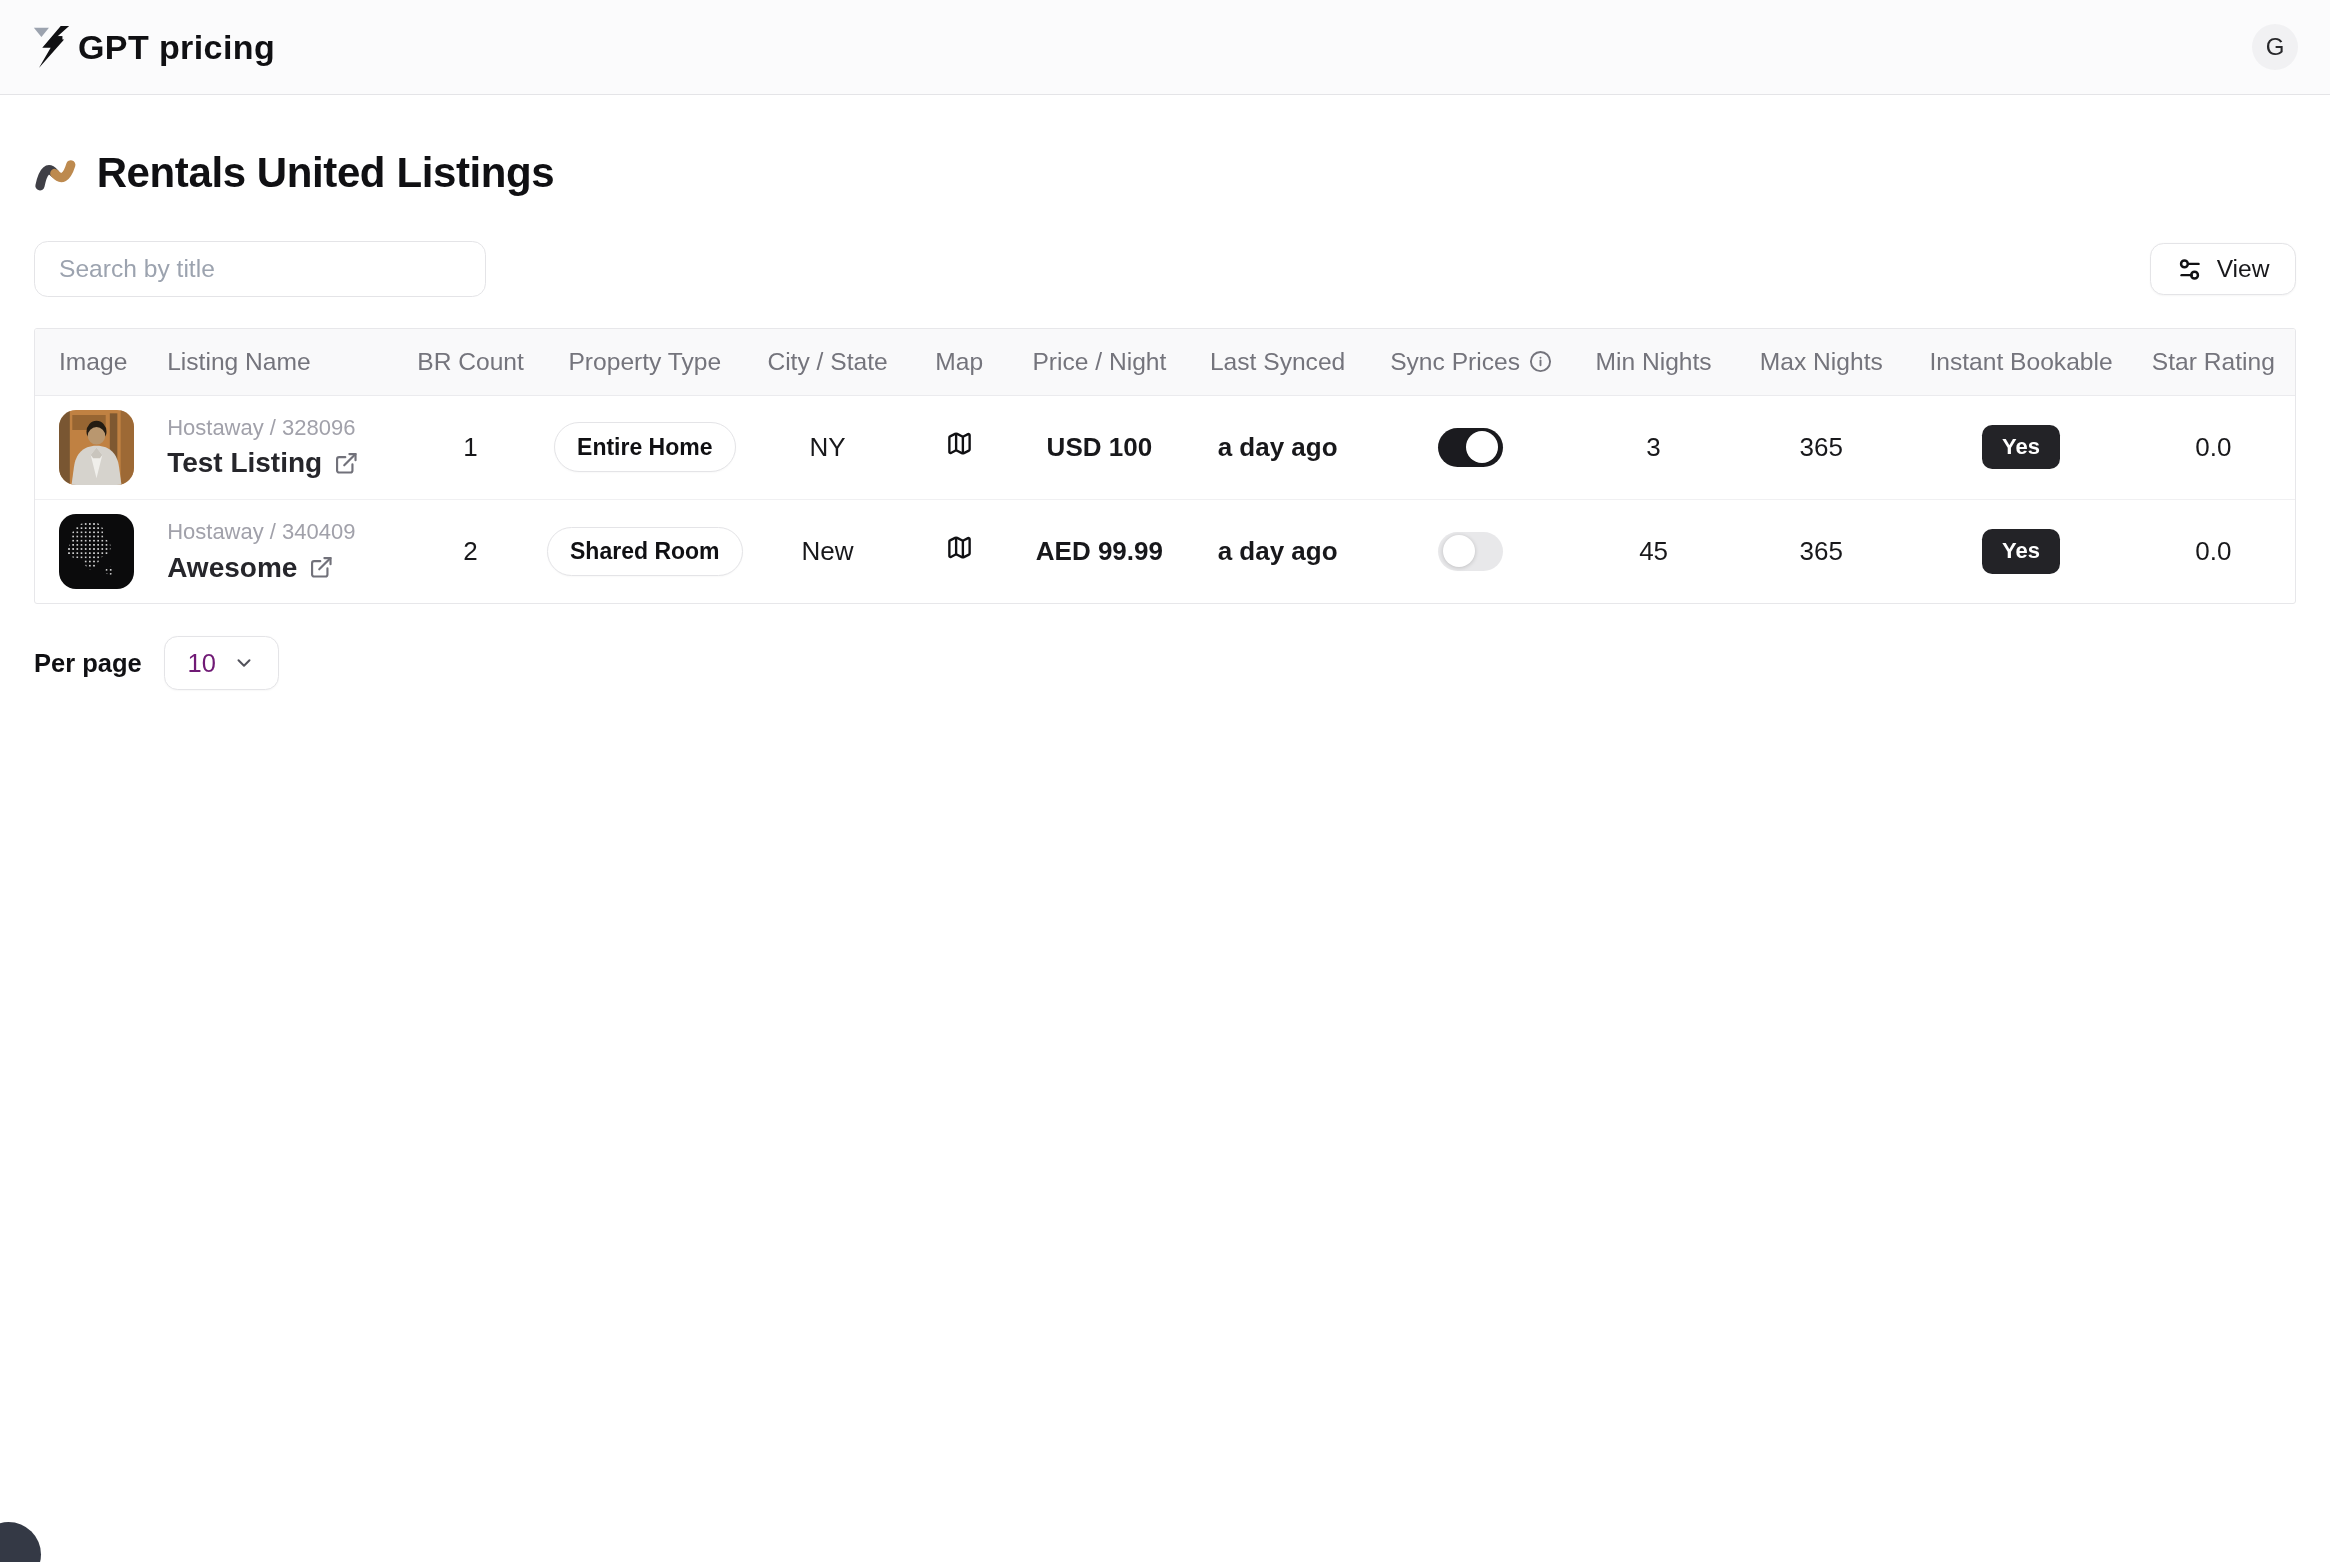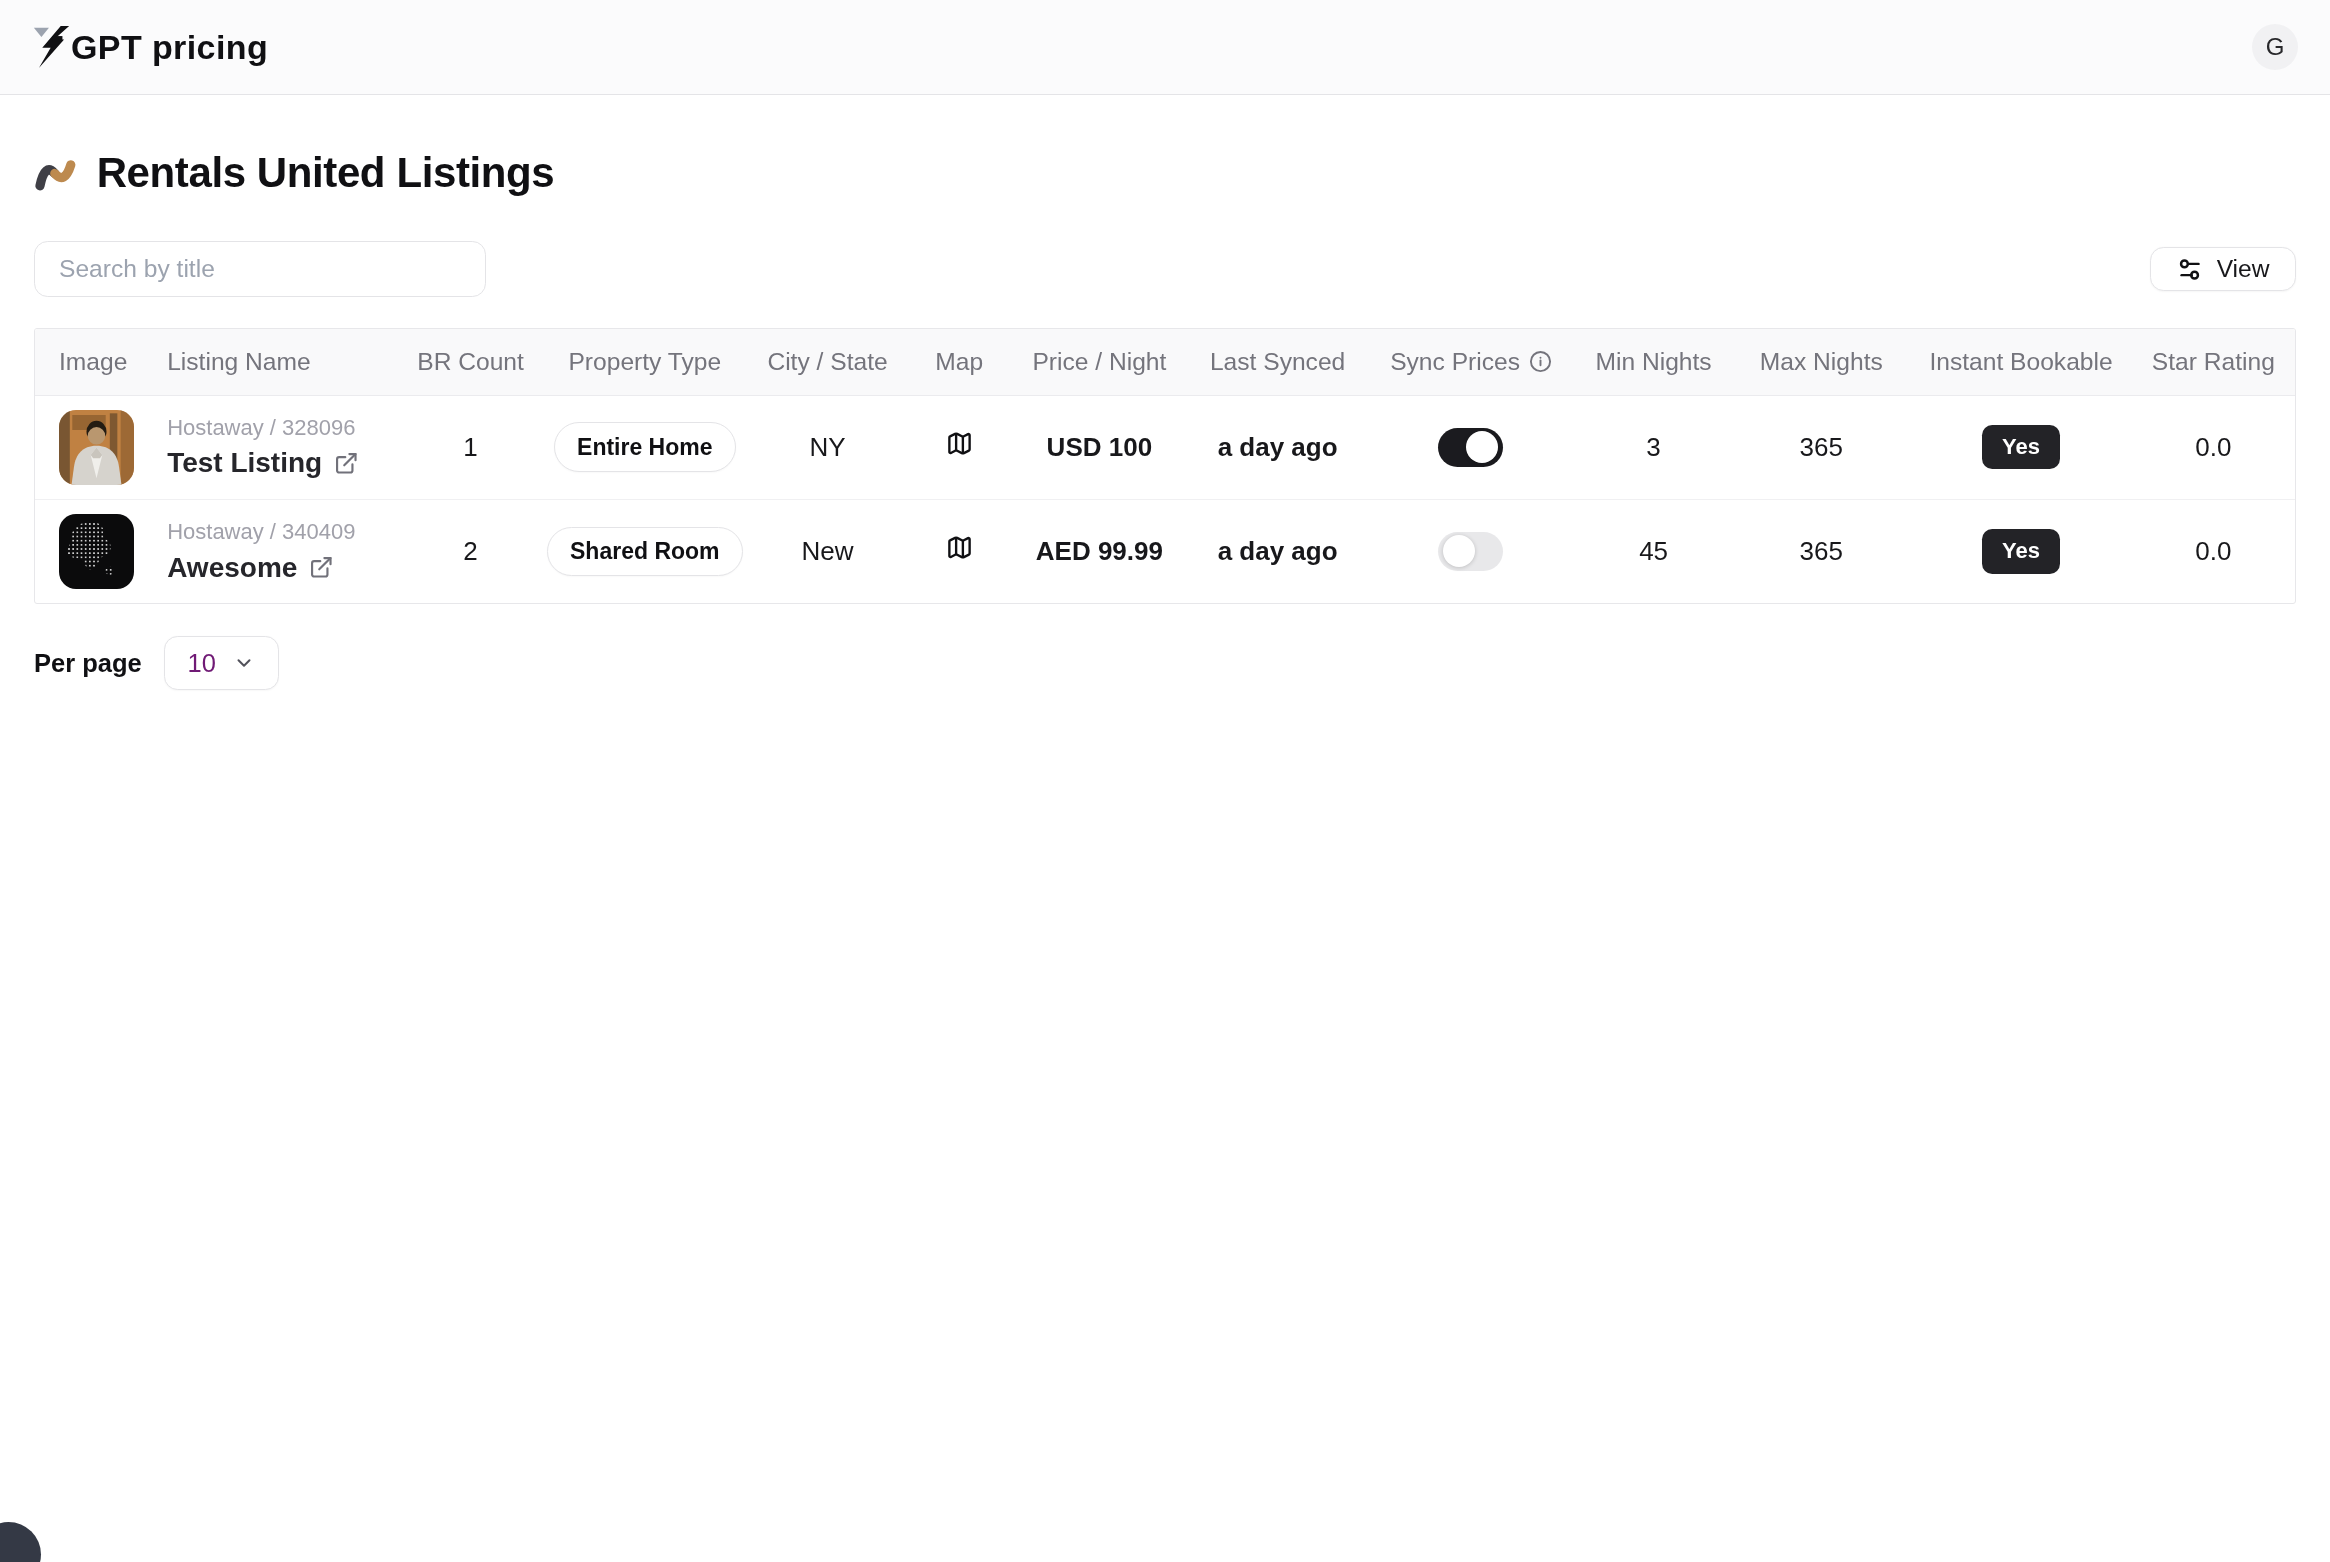--- a/index.html
+++ b/index.html
@@ -2,37 +2,37 @@
 <html style="font-size:13.6px"><head>
 <meta charset="utf-8">
 <style>
   * { margin:0; padding:0; box-sizing:border-box; }
   html,body { width:2330px; height:1563px; background:#ffffff; overflow:hidden;
     font-family:"Liberation Sans", sans-serif; color:#18181b; position:relative; }
 
   
   .topbar { height:95px; background:#fbfbfc; border-bottom:1.7px solid #e4e4e7;
     display:flex; align-items:center; justify-content:space-between; padding:0 32px; }
-  .brand { display:flex; align-items:center; gap:0; cursor:pointer; }
+  .brand { display:flex; align-items:center; gap:7px; cursor:pointer; }
   .brand svg { width:39px; height:42px; }
   .brand-text { font-size:34px; font-weight:900; letter-spacing:0.4px; color:#101013; }
   .avatar { width:46px; height:46px; border-radius:50%; background:#f1f1f3;
     display:flex; align-items:center; justify-content:center; font-size:24px; color:#27272a; cursor:pointer; }
 
   
   .content { padding:0 34px; }
   .title-row { display:flex; align-items:center; gap:18.7px; margin-top:54px; }
   .title-row svg { width:44px; height:37px; }
   h1 { font-size:42px; font-weight:800; letter-spacing:-0.4px; color:#101013; }
 
   .toolbar { display:flex; align-items:center; justify-content:space-between; margin-top:44px; }
   .search-input { width:452px; height:56px; border:1.7px solid #e4e4e7; border-radius:13.6px;
     background:#fff; padding:0 24px; font-size:24.6px; font-family:inherit; color:#18181b; outline:none; }
   .search-input::placeholder { color:#9ca3af; }
-  .view-btn { height:44px; padding:0 25.5px; border:1.7px solid #e4e4e7; border-radius:13.6px; background:#fff;
+  .view-btn { height:52px; padding:0 25.5px; border:1.7px solid #e4e4e7; border-radius:13.6px; background:#fff;
     display:flex; align-items:center; gap:13.6px; font-size:24.6px; color:#18181b; cursor:pointer;
     box-shadow:0 0.8px 1.7px rgba(0,0,0,0.04); font-family:inherit; }
   .view-btn svg { width:27px; height:27px; }
 
   
   .table-card { margin-top:31px; border:1.7px solid #e7e7ea; border-radius:3px; overflow:hidden; background:#fff; }
   table { width:100%; border-collapse:collapse; table-layout:fixed; }
   thead th { background:#f9f9fa; height:66px; font-size:24.6px; font-weight:400; color:#74747c;
     text-align:center; border-bottom:1.7px solid #ebebee; white-space:nowrap; }
   thead th.al, tbody td.al { text-align:left; }

